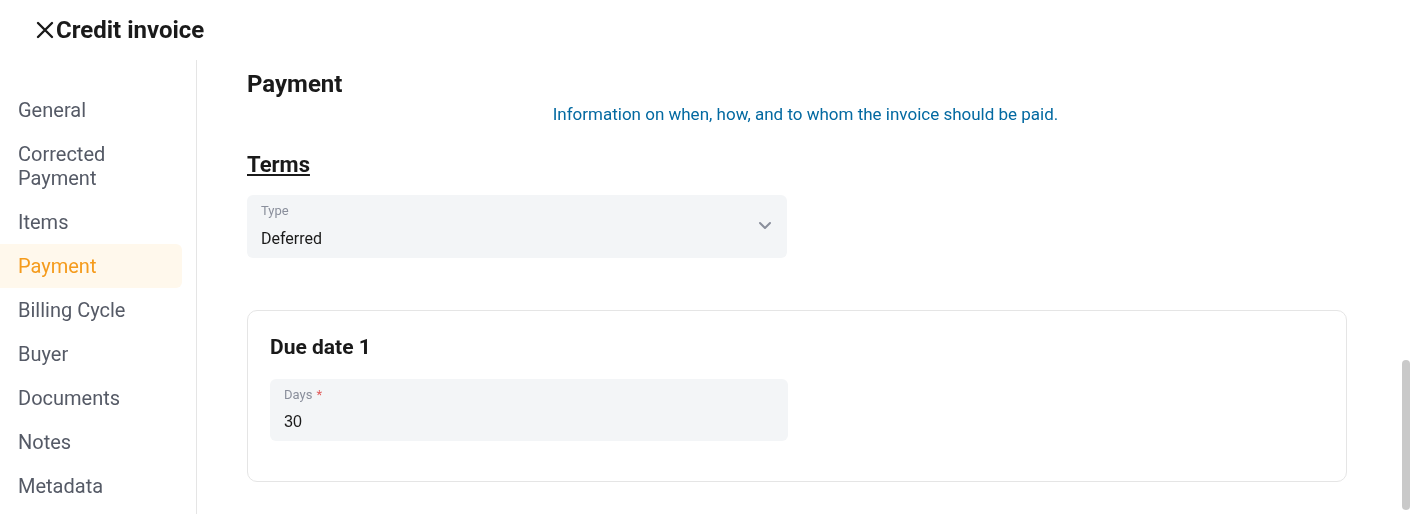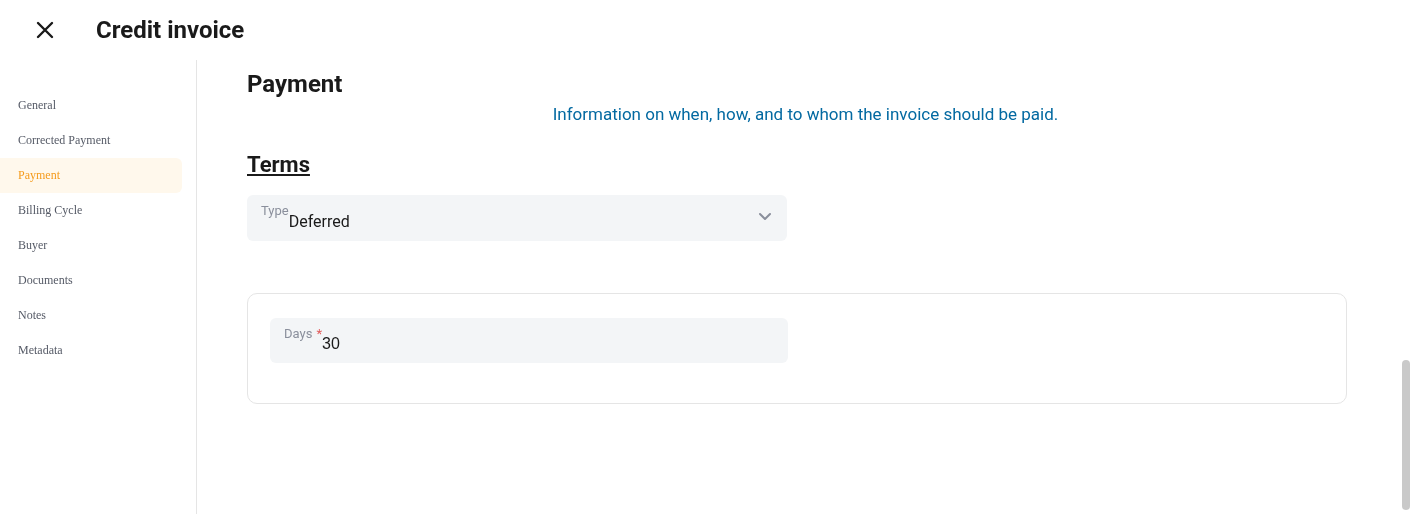--- a/index.html
+++ b/index.html
@@ -13,21 +13,20 @@
     color: #1a1a1a;
     width: 1414px;
     height: 516px;
     overflow: hidden;
     position: relative;
   }
   .header {
     display: flex;
     align-items: center;
     padding: 16px 20px 16px 34px;
-    gap: 40px;
   }
   .close-icon {
     width: 22px;
     height: 22px;
     cursor: pointer;
     display: flex;
     align-items: center;
     justify-content: center;
   }
   .page-title {
@@ -40,27 +39,26 @@
     height: calc(100% - 62px);
   }
   .sidebar {
     width: 197px;
     border-right: 1px solid #e5e5e5;
     padding-top: 28px;
     padding-left: 0;
     flex-shrink: 0;
   }
   .sidebar-item {
-    font-size: 12px;
+    font-size: 20px;
     color: #555a66;
     padding: 10px 18px;
     cursor: pointer;
     border-radius: 0 6px 6px 0;
     margin-right: 14px;
-    font-family: Liberation Serif, serif;
   }
   .sidebar-item.active {
     color: #f59b1c;
     background: #fff8ec;
   }
   .main {
     flex: 1;
     padding: 10px 50px 0 50px;
     overflow-y: auto;
     position: relative;
@@ -84,21 +82,21 @@
     margin-bottom: 18px;
     text-decoration: underline;
   }
   .field {
     background: #f3f5f7;
     border-radius: 6px;
     width: 540px;
     padding: 8px 14px 10px 14px;
     position: relative;
     display: flex;
-    flex-direction: row;
+    flex-direction: column;
   }
   .field-label {
     font-size: 13px;
     color: #8a8f9c;
     margin-bottom: 2px;
   }
   .field-label .req {
     color: #e05a5a;
     margin-left: 4px;
   }
@@ -159,20 +157,23 @@
 
 <div class="body-wrap">
 
   <nav class="sidebar">
     <div class="sidebar-item">
       <span>General</span>
     </div>
     <div class="sidebar-item">
       <span>Corrected Payment</span>
     </div>
+    <div class="sidebar-item">
+      <span>Items</span>
+    </div>
     <div class="sidebar-item active">
       <span>Payment</span>
     </div>
     <div class="sidebar-item">
       <span>Billing Cycle</span>
     </div>
     <div class="sidebar-item">
       <span>Buyer</span>
     </div>
     <div class="sidebar-item">
@@ -197,20 +198,21 @@
       <span class="field-label">Type</span>
       <span class="field-value">Deferred</span>
       <span class="chevron">
         <svg width="16" height="16" viewBox="0 0 16 16" fill="none">
           <path d="M3 6 L8 11 L13 6" stroke="#8a8f9c" stroke-width="2" stroke-linecap="round" stroke-linejoin="round"></path>
         </svg>
       </span>
     </div>
 
     <div class="card">
+      <h4 class="card-title">Due date 1</h4>
       <div class="field">
         <span class="field-label">
           <span>Days</span><span class="req">*</span>
         </span>
         <input class="field-value" type="text" value="30" style="">
       </div>
     </div>
 
   </main>
 

